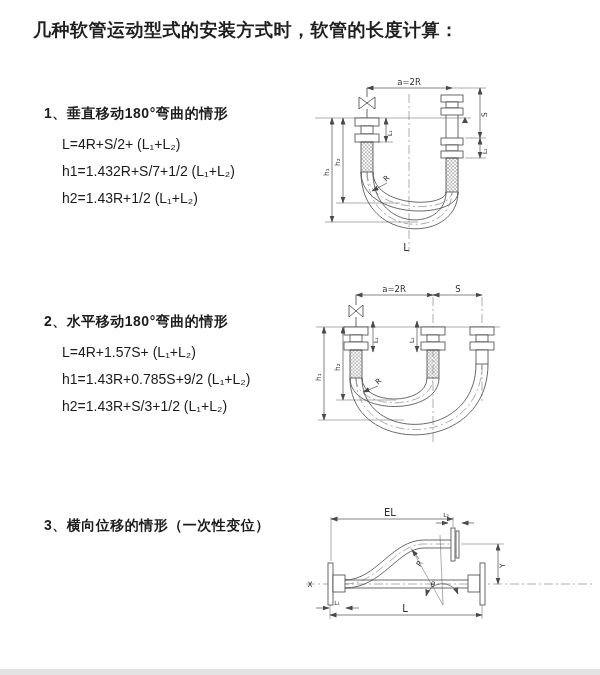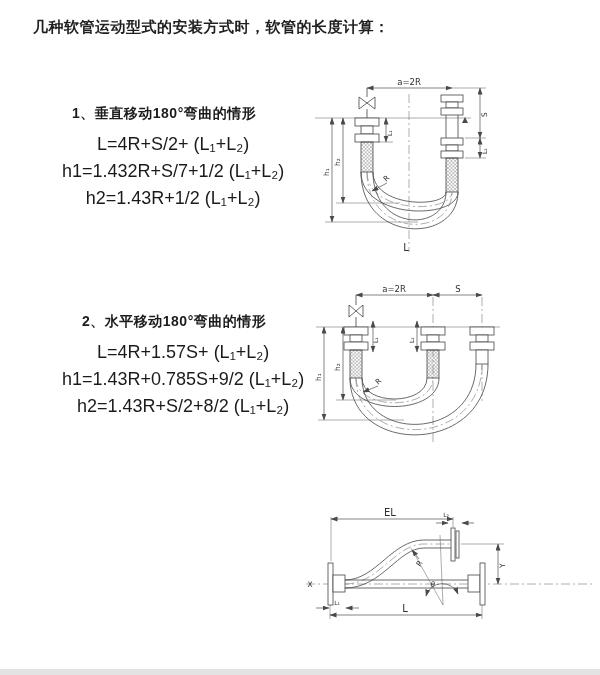--- a/index.html
+++ b/index.html
@@ -3,27 +3,27 @@
 <meta charset="utf-8">
 <style>
   html,body{margin:0;padding:0;}
   body{
     width:600px;height:675px;position:relative;overflow:hidden;
     background:#ffffff;
     font-family:"Liberation Sans","DejaVu Sans",sans-serif;
   }
   .page-title{
     position:absolute;left:33px;top:18px;
-    font-size:15px;font-weight:bold;color:#1f1f1f;letter-spacing:.5px;
+    font-size:18px;font-weight:bold;color:#1f1f1f;letter-spacing:.5px;
   }
-  .section{position:absolute;left:44px;color:#161616;text-align:center;}
+  .section{position:absolute;left:44px;color:#161616;}
   .sec1{top:104px;} .sec2{top:312px;} .sec3{top:516px;}
   .sec-heading{font-size:14px;font-weight:bold;line-height:18px;letter-spacing:.5px;color:#1c1c1c;}
   .formulas{margin:9px 0 0 18px;}
-  .formula{font-size:18px;line-height:27px;white-space:nowrap;color:#1b1b1b;}
+  .formula{font-size:14px;line-height:27px;white-space:nowrap;color:#1b1b1b;}
   .dia{position:absolute;}
   .dia1{left:308px;top:70px;}
   .dia2{left:308px;top:281px;}
   .dia3{left:298px;top:503px;}
   svg text{font-family:"DejaVu Sans","Liberation Sans",sans-serif;fill:#2e2e2e;}
   .lw{stroke:#4f4f4f;fill:none;stroke-width:.85;}
   .thin{stroke:#5a5a5a;stroke-width:.5;fill:none;}
   .dim{stroke:#4f4f4f;stroke-width:.7;fill:none;}
   .cl{stroke:#6b6b6b;stroke-width:.55;fill:none;stroke-dasharray:9 3 2 3;}
   .wht{fill:#ffffff;stroke:#4f4f4f;stroke-width:.85;}
@@ -61,25 +61,26 @@
     <div class="formula">h1=1.432R+S/7+1/2 (L₁+L₂)</div>
     <div class="formula">h2=1.43R+1/2 (L₁+L₂)</div>
   </div>
 </div>
 
 <div class="section sec2">
   <div class="sec-heading">2、水平移动180°弯曲的情形</div>
   <div class="formulas">
     <div class="formula">L=4R+1.57S+ (L₁+L₂)</div>
     <div class="formula">h1=1.43R+0.785S+9/2 (L₁+L₂)</div>
-    <div class="formula">h2=1.43R+S/2+8/2 (L₁+L₂)</div>
+    <div class="formula">h2=1.43R+S/3+1/2 (L₁+L₂)</div>
   </div>
 </div>
 
 <div class="section sec3">
+  <div class="sec-heading">3、横向位移的情形（一次性变位）</div>
 </div>
 
 <svg class="dia dia1" width="290" height="200" viewBox="0 0 290 200">
 
   <line x1="101" y1="24" x2="101" y2="182" class="cl"></line>
 
   <line x1="59" y1="18" x2="144" y2="18" class="dim" marker-start="url(#ahs)" marker-end="url(#ah)"></line>
   <text x="101" y="15" text-anchor="middle" class="lbl">a=2R</text>
 
   <g>

